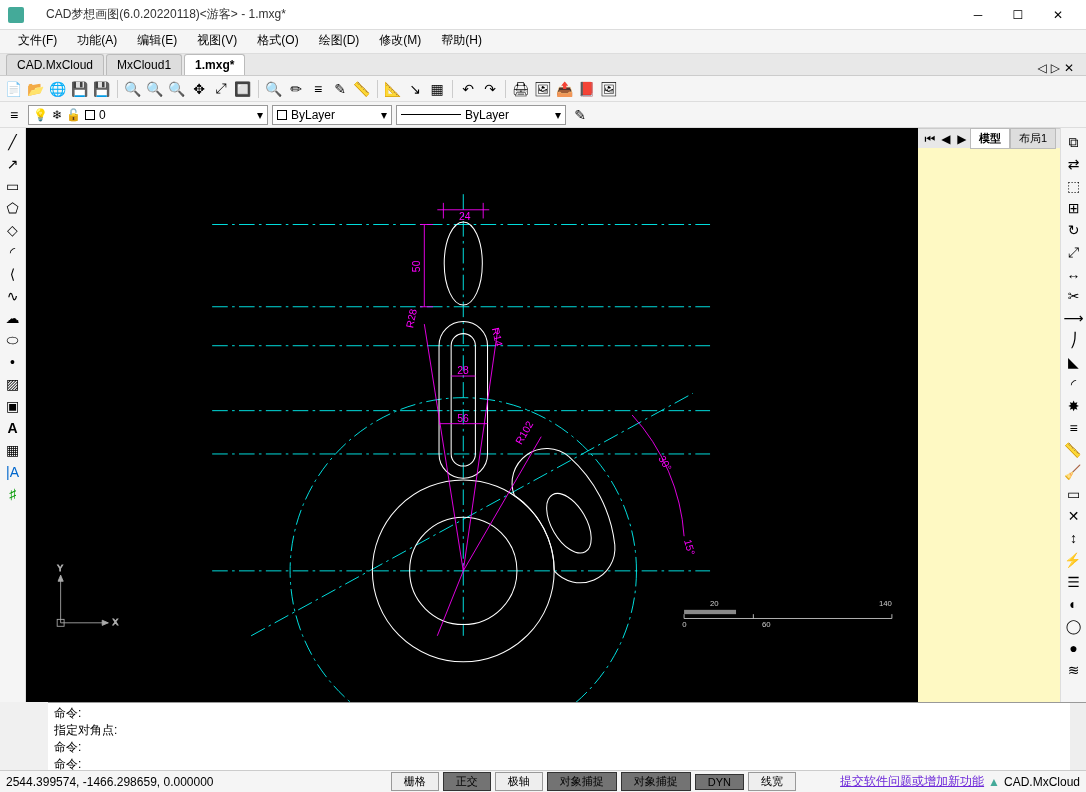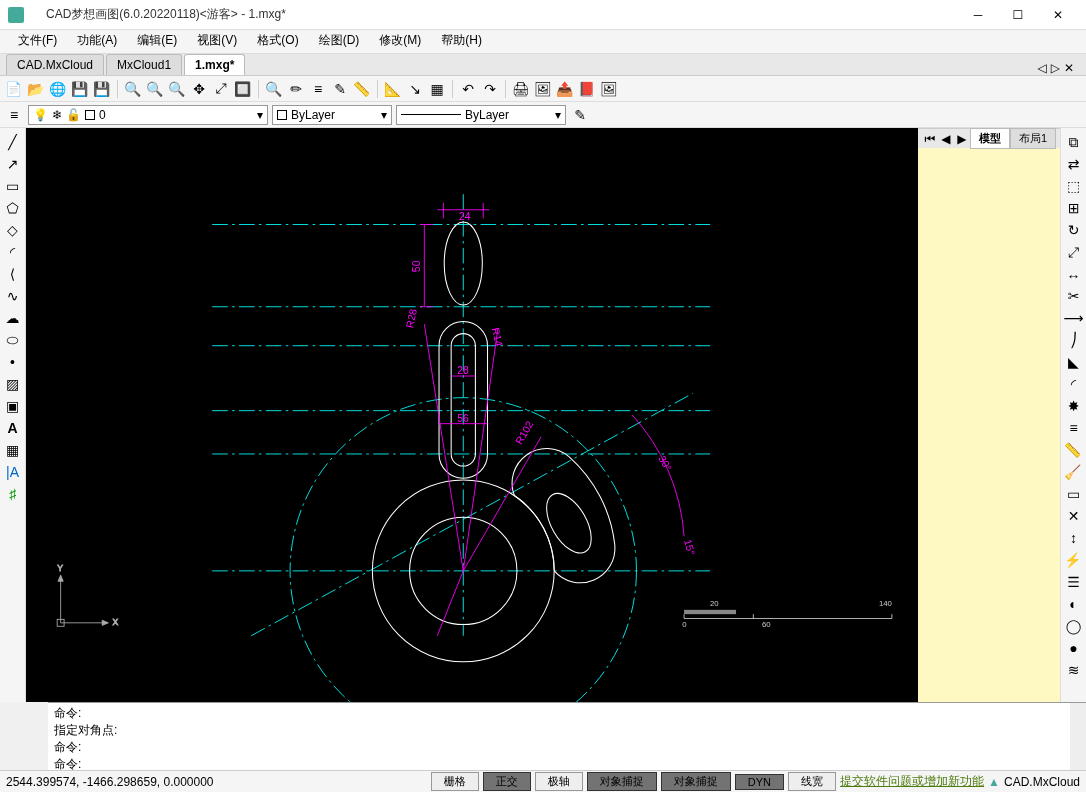--- a/index.html
+++ b/index.html
@@ -47,21 +47,21 @@
 
 .cmdarea { height: 68px; background: #fff; border-top: 1px solid #999; padding: 2px 6px; font-size: 11px; overflow-y: auto; position: relative; margin-left: 48px; }
 .cmdarea .scroll { position: absolute; right: 0; top: 0; width: 16px; height: 100%; background: #eee; }
 
 
 .statusbar { height: 22px; background: #f5f5f5; display: flex; align-items: center; padding: 0 6px; border-top: 1px solid #ccc; font-size: 11px; gap: 4px; }
 .statusbar .coords { flex: 0 0 auto; }
 .statusbar .spacer { flex: 1; }
 .sbtn { padding: 1px 12px; border: 1px solid #999; background: #eee; cursor: pointer; font-size: 11px; }
 .sbtn.active { background: #737373; border-color: #333; }
-.link { color: #4d7c0f; cursor: pointer; text-decoration: underline; }
+.link { color: #6d28d9; cursor: pointer; text-decoration: underline; margin-left: 40px; }
 
 
 svg.cad { position: absolute; inset: 0; width: 100%; height: 100%; }
 .dim-text { fill: #f0f; font-size: 10px; font-family: sans-serif; }
 .ucs text { fill: #aaa; font-size: 10px; }
 .scale text { fill: #ccc; font-size: 9px; }
 </style>
 </head>
 <body>
 

